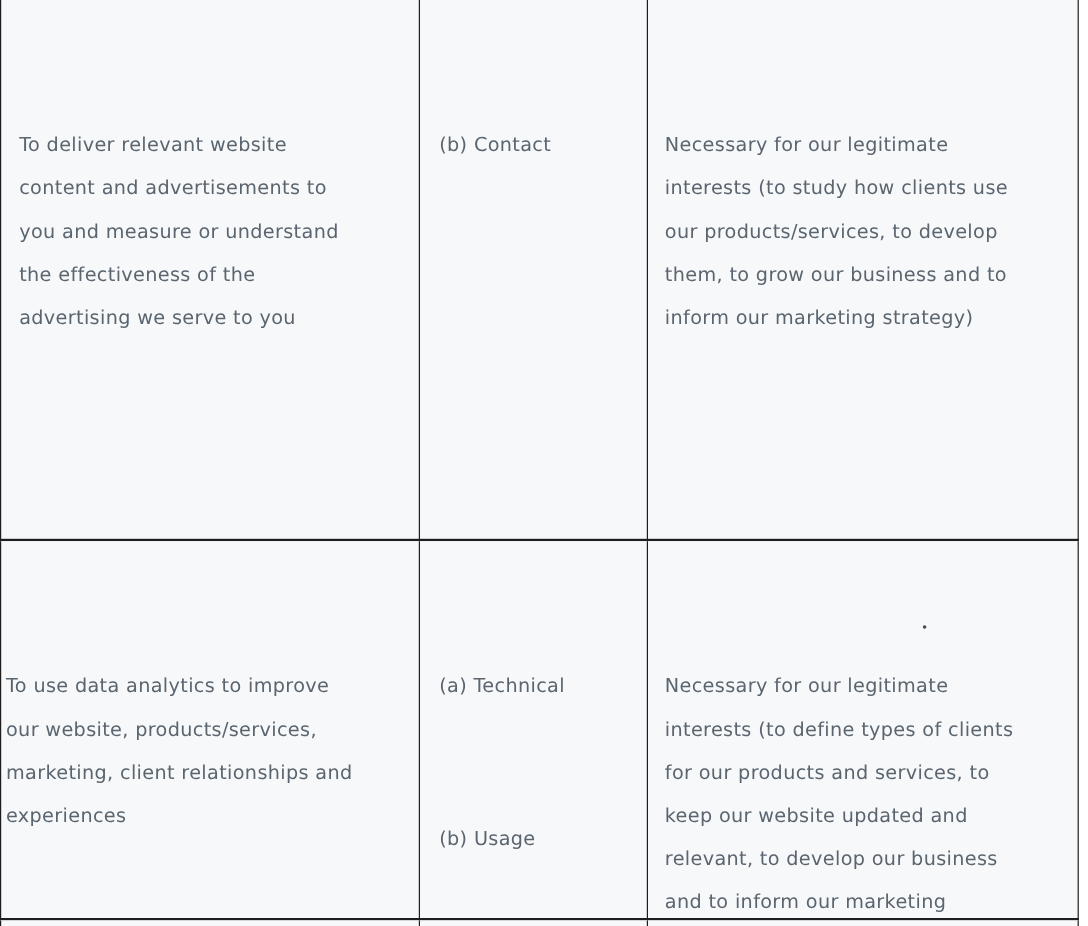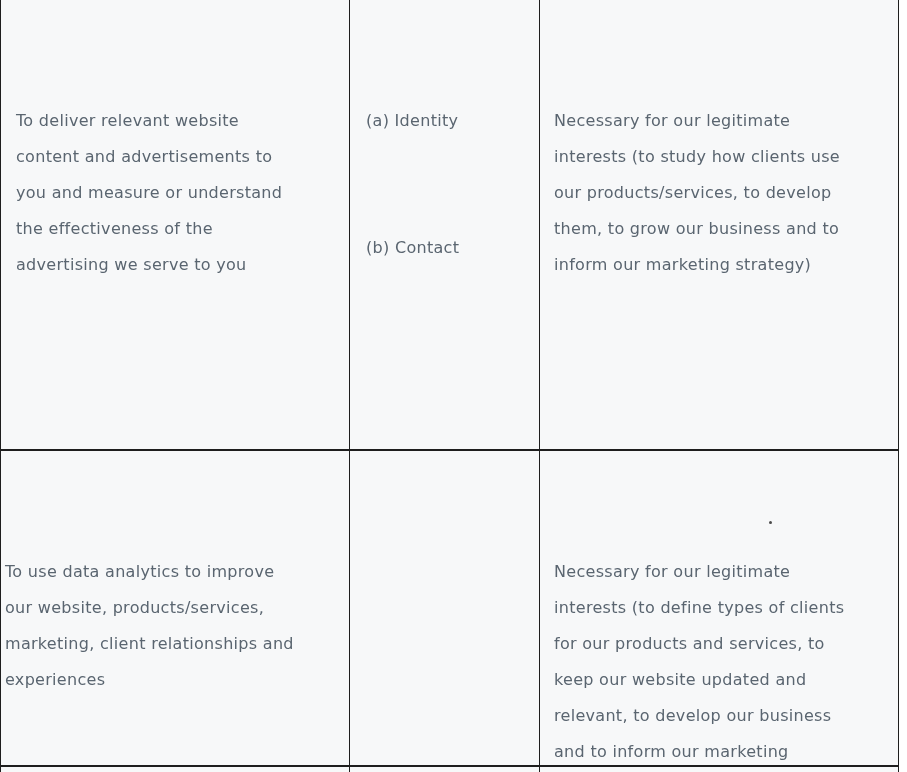--- a/index.html
+++ b/index.html
@@ -79,21 +79,20 @@
 
     <div class="row row-1">
       <div class="cell col-first">
         <p>To deliver relevant website
 content and advertisements to
 you and measure or understand
 the effectiveness of the
 advertising we serve to you</p>
       </div>
       <div class="cell col-types">
-        <p>(a) Identity</p>
         <p>(b) Contact</p>
         
         
         
       </div>
       <div class="cell col-basis">
         <p>Necessary for our legitimate
 interests (to study how clients use
 our products/services, to develop
 them, to grow our business and to
@@ -102,20 +101,22 @@
     </div>
 
     <div class="row row-2">
       <div class="cell col-first">
         <p>To use data analytics to improve
 our website, products/services,
 marketing, client relationships and
 experiences</p>
       </div>
       <div class="cell col-types">
+        <p>(a) Technical</p>
+        <p>(b) Usage</p>
       </div>
       <div class="cell col-basis">
         <p>Necessary for our legitimate
 interests (to define types of clients
 for our products and services, to
 keep our website updated and
 relevant, to develop our business
 and to inform our marketing
 strategy)</p>
       </div>

